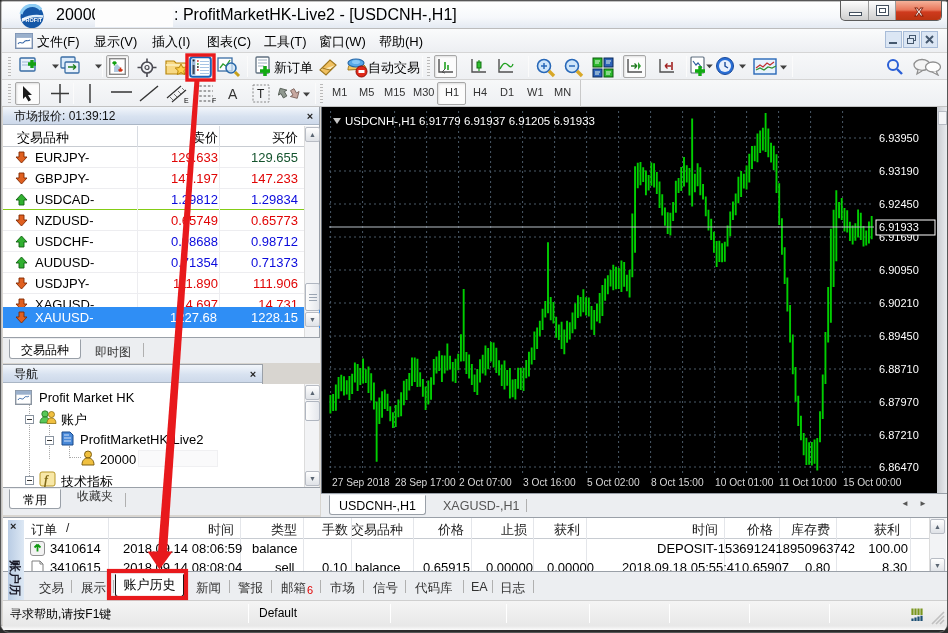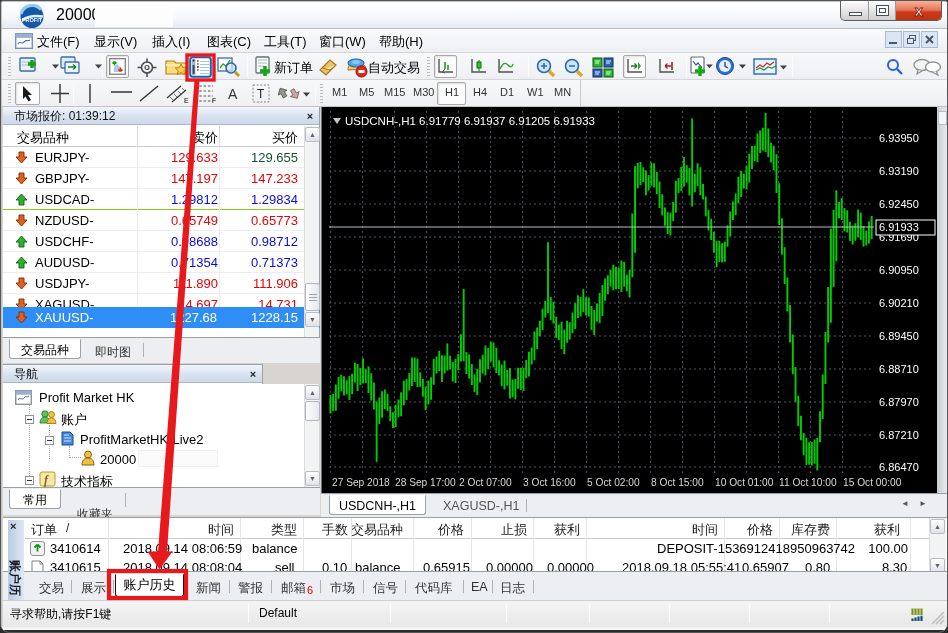--- a/index.html
+++ b/index.html
@@ -24,20 +24,21 @@
 
 <div class="abs" style="left:1px;top:1px;width:946px;height:27px;background:linear-gradient(180deg,#ffffff,#f6f8fb 60%,#e4eaf2);border-bottom:1px solid #bcbcbc">
   <svg class="abs" style="left:17px;top:2px" width="26" height="25" viewBox="0 0 26 25">
     <circle cx="13" cy="12.5" r="11.5" fill="#1558a8"></circle>
     <path d="M2 10 A11.5 11.5 0 0 1 22 5.5" stroke="#8ecdf4" stroke-width="3.2" fill="none"></path>
     <path d="M3 16 Q12 10.5 24 12.5" stroke="#ddeefc" stroke-width="2.4" fill="none"></path>
     <text x="13" y="18" font-size="5.5" fill="#fff" text-anchor="middle" font-weight="bold" font-family="Liberation Sans">PROFIT</text>
   </svg>
   <span class="abs" style="left:54px;top:4px;font-size:16px;color:#000">20000</span>
   <div class="abs" style="left:93px;top:2px;width:78px;height:23px;background:#fdfdfd"></div>
+  <span class="abs" style="left:172px;top:4px;font-size:16px;color:#000">: ProfitMarketHK-Live2 - [USDCNH-,H1]</span>
 
   <div class="abs" style="left:838px;top:-1px;width:102px;height:20px;border:1px solid #5c5c5c;border-top:none;border-radius:0 0 5px 5px;overflow:hidden;background:linear-gradient(180deg,#fdfdfd,#e8e8e8 45%,#cfcfcf)">
     <div class="abs" style="left:27px;top:0;width:1px;height:20px;background:#9a9a9a"></div>
     <div class="abs" style="left:54px;top:0;width:1px;height:20px;background:#9a9a9a"></div>
     <div class="abs" style="left:8px;top:11px;width:13px;height:4px;background:#fff;border:1px solid #44505e"></div>
     <div class="abs" style="left:35px;top:4px;width:13px;height:11px;background:#fff;border:1px solid #44505e"></div>
     <div class="abs" style="left:38px;top:7px;width:7px;height:5px;background:#fff;border:1px solid #44505e"></div>
     <div class="abs" style="left:55px;top:0;width:47px;height:20px;background:linear-gradient(180deg,#f5b29a,#e8765a 45%,#cf3a1d 55%,#b8330f)"></div>
     <svg class="abs" style="left:64px;top:2px" width="28" height="16" viewBox="0 0 28 16">
           <text x="14" y="13" text-anchor="middle" font-size="15" font-weight="bold" fill="#fff" stroke="#7a1a05" stroke-width="0.8" font-family="Liberation Sans">x</text>
@@ -445,21 +446,21 @@
   </div>
 
   <div class="sb" style="left:301px;top:19px;height:103px">
     <div class="sbtn" style="top:1px">▲</div>
     <div class="sthumb" style="top:17px;height:20px"></div>
     <div class="sbtn" style="top:87px">▼</div>
   </div>
 
   <div class="abs" style="left:0;top:122px;width:317px;height:28px;background:#eceef1;border-top:1px solid #9aa0a8">
     <div class="tab" style="left:6px;width:52px;border-top:1px solid #fff;margin-top:-1px;border-radius:0 0 3px 3px;border-bottom:1px solid #9aa0a8;background:#fff">常用</div>
-    <span class="abs tabtxt" style="left:74px;top:18px">收藏夹</span>
+    <span class="abs tabtxt" style="left:74px;top:0">收藏夹</span>
     <div class="abs" style="left:122px;top:5px;width:1px;height:14px;background:#b0b0b0"></div>
   </div>
 </div>
 
 <div class="abs" style="left:320px;top:106px;width:627px;height:408px;background:#000;border-left:1px solid #6a7078">
 <svg width="626" height="408" viewBox="0 0 626 408" style="position:absolute;left:2px;top:0px">
         <rect x="0" y="0" width="626" height="408" fill="#000"></rect>
         <path d="M6.6 4V368 M38.6 4V368 M70.6 4V368 M102.6 4V368 M134.6 4V368 M166.6 4V368 M198.6 4V368 M230.6 4V368 M262.6 4V368 M294.6 4V368 M326.6 4V368 M358.6 4V368 M390.6 4V368 M422.6 4V368 M454.6 4V368 M486.6 4V368 M518.6 4V368 M5 31.0H550 M5 64.0H550 M5 97.0H550 M5 130.0H550 M5 163.0H550 M5 196.0H550 M5 229.0H550 M5 262.0H550 M5 295.0H550 M5 328.0H550 M5 360.0H550" stroke="#4a5a68" stroke-width="1" stroke-dasharray="2 3" fill="none"></path>
         <path d="M6.40 287.9V306.6 M9.12 286.9V303.9 M11.84 277.6V303.8 M14.56 270.0V291.8 M17.28 267.7V284.2 M20.00 269.3V288.6 M22.72 273.3V287.5 M25.44 269.1V293.0 M28.16 266.8V286.9 M30.88 255.4V275.6 M33.60 257.1V284.1 M36.32 261.0V278.0 M39.04 251.6V276.5 M41.76 262.2V276.1 M44.48 259.6V286.1 M47.20 266.2V293.6 M49.92 275.4V302.5 M52.64 294.6V354.8 M55.36 290.5V317.0 M58.08 284.3V310.7 M60.80 282.6V302.1 M63.52 286.8V304.0 M66.24 299.2V314.3 M68.96 305.3V321.1 M71.68 297.9V319.9 M74.40 292.5V310.3 M77.12 285.2V309.2 M79.84 273.8V298.3 M82.56 271.9V292.9 M85.28 265.9V283.4 M88.00 250.6V278.9 M90.72 250.5V274.9 M93.44 251.7V279.9 M96.16 265.2V279.8 M98.88 272.0V289.8 M101.60 279.5V303.1 M104.32 273.6V297.5 M107.04 270.2V292.7 M109.76 252.0V277.7 M112.48 249.5V266.6 M115.20 243.7V264.0 M117.92 248.3V275.1 M120.64 248.4V266.6 M123.36 236.4V263.5 M126.08 248.8V262.2 M128.80 255.0V274.4 M131.52 251.7V275.9 M134.24 246.8V263.2 M136.96 227.2V254.4 M139.68 181.9V254.2 M142.40 245.0V267.1 M145.12 247.4V271.5 M147.84 257.1V278.1 M150.56 267.5V284.9 M153.28 262.0V288.1 M156.00 252.2V275.6 M158.72 247.8V266.6 M161.44 238.6V268.4 M164.16 240.9V262.2 M166.88 235.0V254.6 M169.60 235.6V260.6 M172.32 240.8V265.9 M175.04 253.3V268.6 M177.76 257.6V279.1 M180.48 253.4V282.5 M183.20 263.0V278.7 M185.92 261.1V291.4 M188.64 272.4V290.2 M191.36 272.1V292.4 M194.08 260.8V281.8 M196.80 260.8V283.1 M199.52 260.7V284.1 M202.24 252.9V271.3 M204.96 244.7V269.4 M207.68 240.5V257.6 M210.40 224.6V253.1 M213.12 220.4V241.9 M215.84 213.8V229.2 M218.56 201.8V223.1 M221.28 193.9V210.4 M224.00 135.3V206.3 M226.72 189.9V213.3 M229.44 195.1V216.4 M232.16 209.7V230.7 M234.88 217.5V233.0 M237.60 214.8V241.9 M240.32 222.6V247.2 M243.04 213.8V235.8 M245.76 215.2V232.5 M248.48 205.4V226.3 M251.20 196.3V222.3 M253.92 188.3V211.1 M256.64 190.0V209.4 M259.36 182.2V205.3 M262.08 190.2V208.6 M264.80 190.6V209.6 M267.52 199.1V222.8 M270.24 203.1V228.1 M272.96 196.6V214.6 M275.68 186.0V216.3 M278.40 178.1V209.1 M281.12 171.6V193.8 M283.84 168.2V187.2 M286.56 162.9V179.5 M289.28 157.7V183.3 M292.00 159.7V182.2 M294.72 161.1V181.9 M297.44 153.5V185.0 M300.16 155.0V179.7 M302.88 167.7V184.2 M305.60 163.1V190.6 M308.32 106.5V170.3 M311.04 59.3V145.8 M313.76 55.8V81.3 M316.48 55.1V78.3 M319.20 60.3V75.0 M321.92 63.4V88.2 M324.64 67.9V83.5 M327.36 55.5V78.8 M330.08 56.2V80.4 M332.80 65.0V87.0 M335.52 74.5V101.1 M338.24 87.2V108.4 M340.96 100.4V118.8 M343.68 105.2V126.9 M346.40 105.8V128.5 M349.12 95.0V114.0 M351.84 73.8V105.8 M354.56 71.0V85.9 M357.28 59.9V83.9 M360.00 49.9V79.5 M362.72 58.2V75.5 M365.44 61.1V88.5 M368.16 11.6V99.6 M370.88 66.7V85.3 M373.60 56.2V79.3 M376.32 60.2V88.3 M379.04 76.9V92.6 M381.76 89.4V109.3 M384.48 102.7V123.4 M387.20 111.8V133.0 M389.92 124.7V145.7 M392.64 133.9V159.9 M395.36 133.7V155.1 M398.08 136.2V155.2 M400.80 134.7V154.7 M403.52 118.4V139.4 M406.24 104.4V129.3 M408.96 94.6V112.9 M411.68 86.6V108.2 M414.40 69.8V96.3 M417.12 64.0V90.1 M419.84 66.8V81.5 M422.56 58.5V82.6 M425.28 46.8V75.4 M428.00 39.0V62.1 M430.72 38.7V54.2 M433.44 26.6V55.2 M436.16 23.6V45.9 M438.88 20.7V43.5 M441.60 6.0V45.0 M444.32 21.4V50.3 M447.04 35.8V55.4 M449.76 38.7V63.3 M452.48 47.2V85.9 M455.20 76.3V117.9 M457.92 111.3V147.8 M460.64 140.2V177.0 M463.36 170.4V204.5 M466.08 197.9V235.4 M468.80 227.4V267.3 M471.52 259.9V294.8 M474.24 288.8V319.0 M476.96 308.8V333.2 M479.68 325.9V348.3 M482.40 330.8V358.0 M485.12 335.3V357.8 M487.84 334.9V358.4 M490.56 332.4V356.7 M493.28 330.9V363.5 M496.00 304.3V335.2 M498.72 267.5V311.9 M501.44 224.9V277.1 M504.16 179.9V235.5 M506.88 121.8V215.8 M509.60 102.7V179.9 M512.32 83.2V154.3 M515.04 95.0V111.3 M517.76 91.1V113.1 M520.48 101.0V124.6 M523.20 103.3V125.5 M525.92 114.7V133.9 M528.64 118.4V137.4 M531.36 116.2V133.7 M534.08 102.4V130.6 M536.80 105.8V133.0 M539.52 119.0V139.5 M542.24 123.5V138.4 M544.96 114.4V136.5 M547.68 109.1V132.3" stroke="#00CE00" stroke-width="1.9" fill="none"></path>
         <line x1="5" y1="120" x2="550" y2="120" stroke="#b8c0c8" stroke-width="1"></line>

